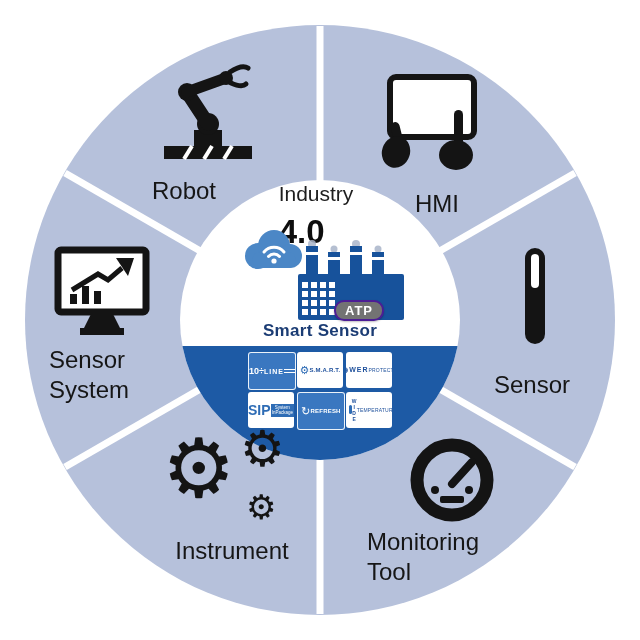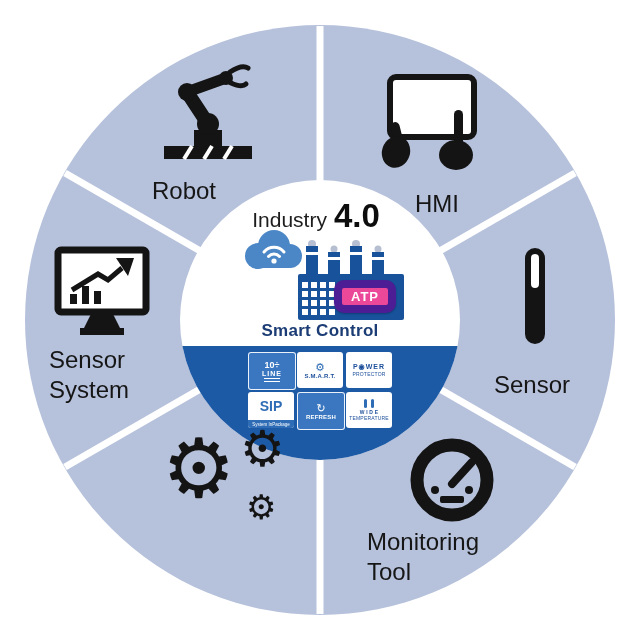--- a/index.html
+++ b/index.html
@@ -4,30 +4,30 @@
 <style>
   html,body{margin:0;padding:0;background:#fff;}
   .stage{position:relative;width:640px;height:640px;background:#fff;overflow:hidden;
          font-family:"Liberation Sans",sans-serif;}
   svg.wheel{position:absolute;left:0;top:0;}
   .icon-svg{position:absolute;}
   .seg-label{position:absolute;transform:translate(-50%,-50%);color:#161616;
              font-size:24px;line-height:1.25;text-align:left;white-space:pre-line;}
   .glyph{position:absolute;color:#141414;line-height:1;font-family:"DejaVu Sans",sans-serif;}
   .center-title{position:absolute;left:316px;top:216px;transform:translate(-50%,-50%);
-                display:flex;align-items:baseline;gap:7px;}
+                display:flex;align-items:baseline;gap:7px;flex-direction:column;}
   .center-title .word{font-size:21px;color:#1d1d1d;}
   .center-title .ver{font-size:33px;font-weight:bold;color:#0d0d0d;}
   .smart-factory{position:absolute;left:320px;top:331px;transform:translate(-50%,-50%);
                  font-size:17px;font-weight:bold;color:#1b3c74;letter-spacing:.3px;}
-  .atp-badge{position:absolute;left:334px;top:280px;background:#ec4899;color:#fff;
-             border:8px solid #4c1d95;border-radius:10px;font-size:13px;font-weight:bold;
+  .atp-badge{position:absolute;left:334px;top:300px;background:#737373;color:#fff;
+             border:2px solid #4c1d95;border-radius:10px;font-size:13px;font-weight:bold;
              padding:1px 9px;letter-spacing:1px;box-shadow:0 1px 2px rgba(0,0,0,.25);}
   .tile{position:absolute;width:46px;height:36px;border-radius:3px;display:flex;
-        flex-direction:column;align-items:center;justify-content:center;overflow:hidden;
+        flex-direction:row;align-items:center;justify-content:center;overflow:hidden;
         text-align:center;}
   .tile.white{background:#fff;color:#1d4f9b;}
   .tile.blue{background:#3a77c0;color:#fff;border:1px solid rgba(255,255,255,.9);}
   .tile .t-big{font-size:9px;font-weight:bold;}
   .tile .t-mid{font-size:7px;font-weight:bold;letter-spacing:1px;}
   .tile .t-label{font-size:6px;font-weight:bold;letter-spacing:.2px;}
   .tile .t-sub{font-size:5px;letter-spacing:.2px;}
   .tile .t-icon{font-size:11px;line-height:1;font-family:"DejaVu Sans",sans-serif;}
   .mini-lines{width:16px;height:5px;margin-top:1px;
               background:repeating-linear-gradient(#ffffff 0 1px,transparent 1px 3px);}
@@ -111,20 +111,21 @@
     <path d="M18 44 L44 28 L54 34 L68 22" stroke="#141414" stroke-width="5" fill="none"></path>
     <polygon points="62,12 80,12 74,30" fill="#141414"></polygon>
     <polygon points="38,66 58,66 66,82 30,82" fill="#141414"></polygon>
     <rect x="26" y="82" width="44" height="7" fill="#141414"></rect>
   </svg>
 
   <div class="seg-label" style="left:184px;top:191px">Robot</div>
   <div class="seg-label" style="left:437px;top:204px">HMI</div>
   <div class="seg-label" style="left:532px;top:385px">Sensor</div>
   <div class="seg-label" style="left:432px;top:557px;width:130px">Monitoring Tool</div>
+  <div class="seg-label" style="left:232px;top:551px">Instrument</div>
   <div class="seg-label" style="left:104px;top:375px;width:110px">Sensor System</div>
 
   <div class="center-title">
     <span class="word">Industry</span>
     <span class="ver">4.0</span>
   </div>
 
   <svg class="icon-svg" style="left:238px;top:226px" width="70" height="48" viewBox="0 0 70 48">
     <g fill="#4b87c6">
       <circle cx="20" cy="30" r="13"></circle>
@@ -170,21 +171,21 @@
         <rect x="33" y="60" width="6" height="6"></rect>
       <rect x="6" y="69" width="6" height="6"></rect>
         <rect x="15" y="69" width="6" height="6"></rect>
         <rect x="24" y="69" width="6" height="6"></rect>
         <rect x="33" y="69" width="6" height="6"></rect>
     </g>
   </svg>
 
   <div class="atp-badge">ATP</div>
 
-  <div class="smart-factory">Smart Control</div>
+  <div class="smart-factory">Smart Sensor</div>
 
   <div class="tile blue" style="left:248px;top:352px">
     <div class="t-big">10÷</div>
     <div class="t-mid">LINE</div>
     <div class="mini-lines"></div>
   </div>
 
   <div class="tile white" style="left:297px;top:352px">
     <div class="t-icon" style="color:#2e6cb5">⚙</div>
     <div class="t-label">S.M.A.R.T.</div>

